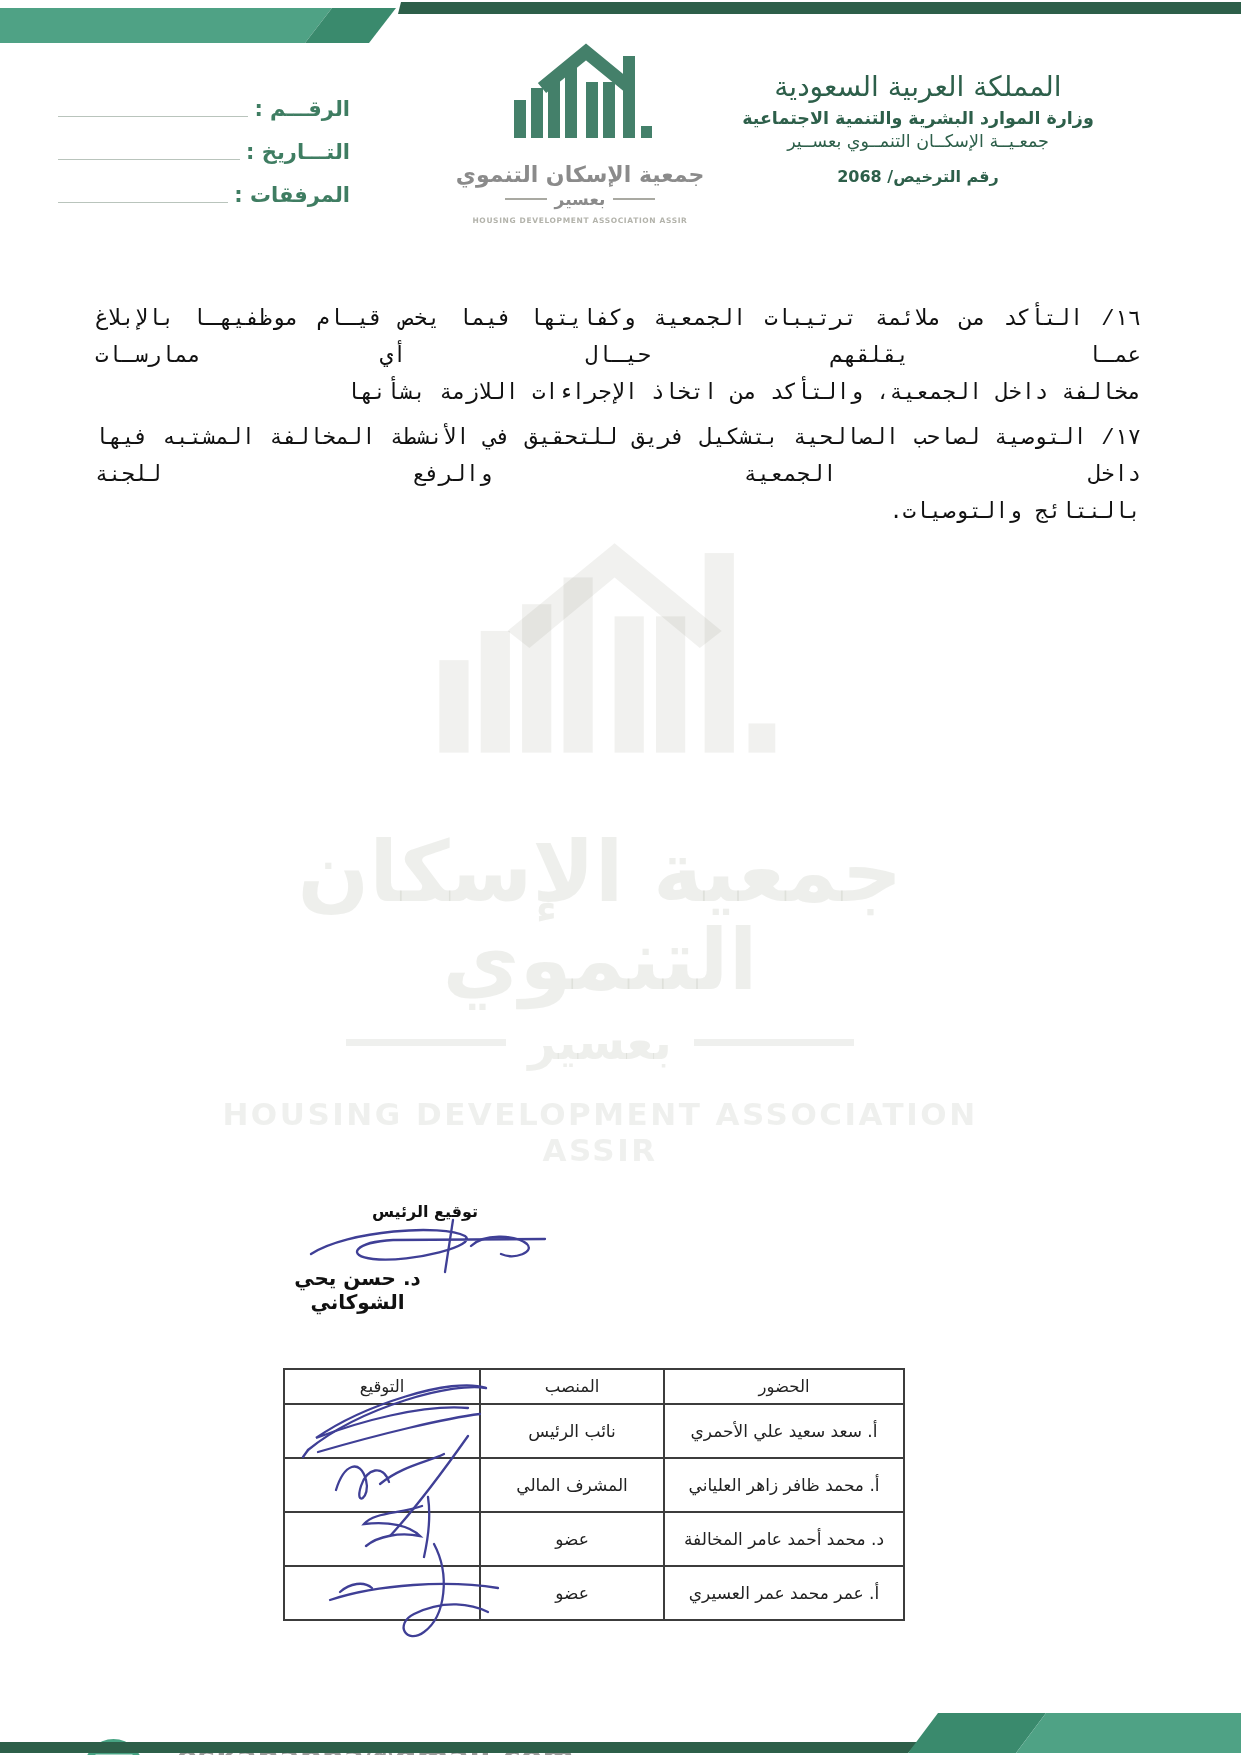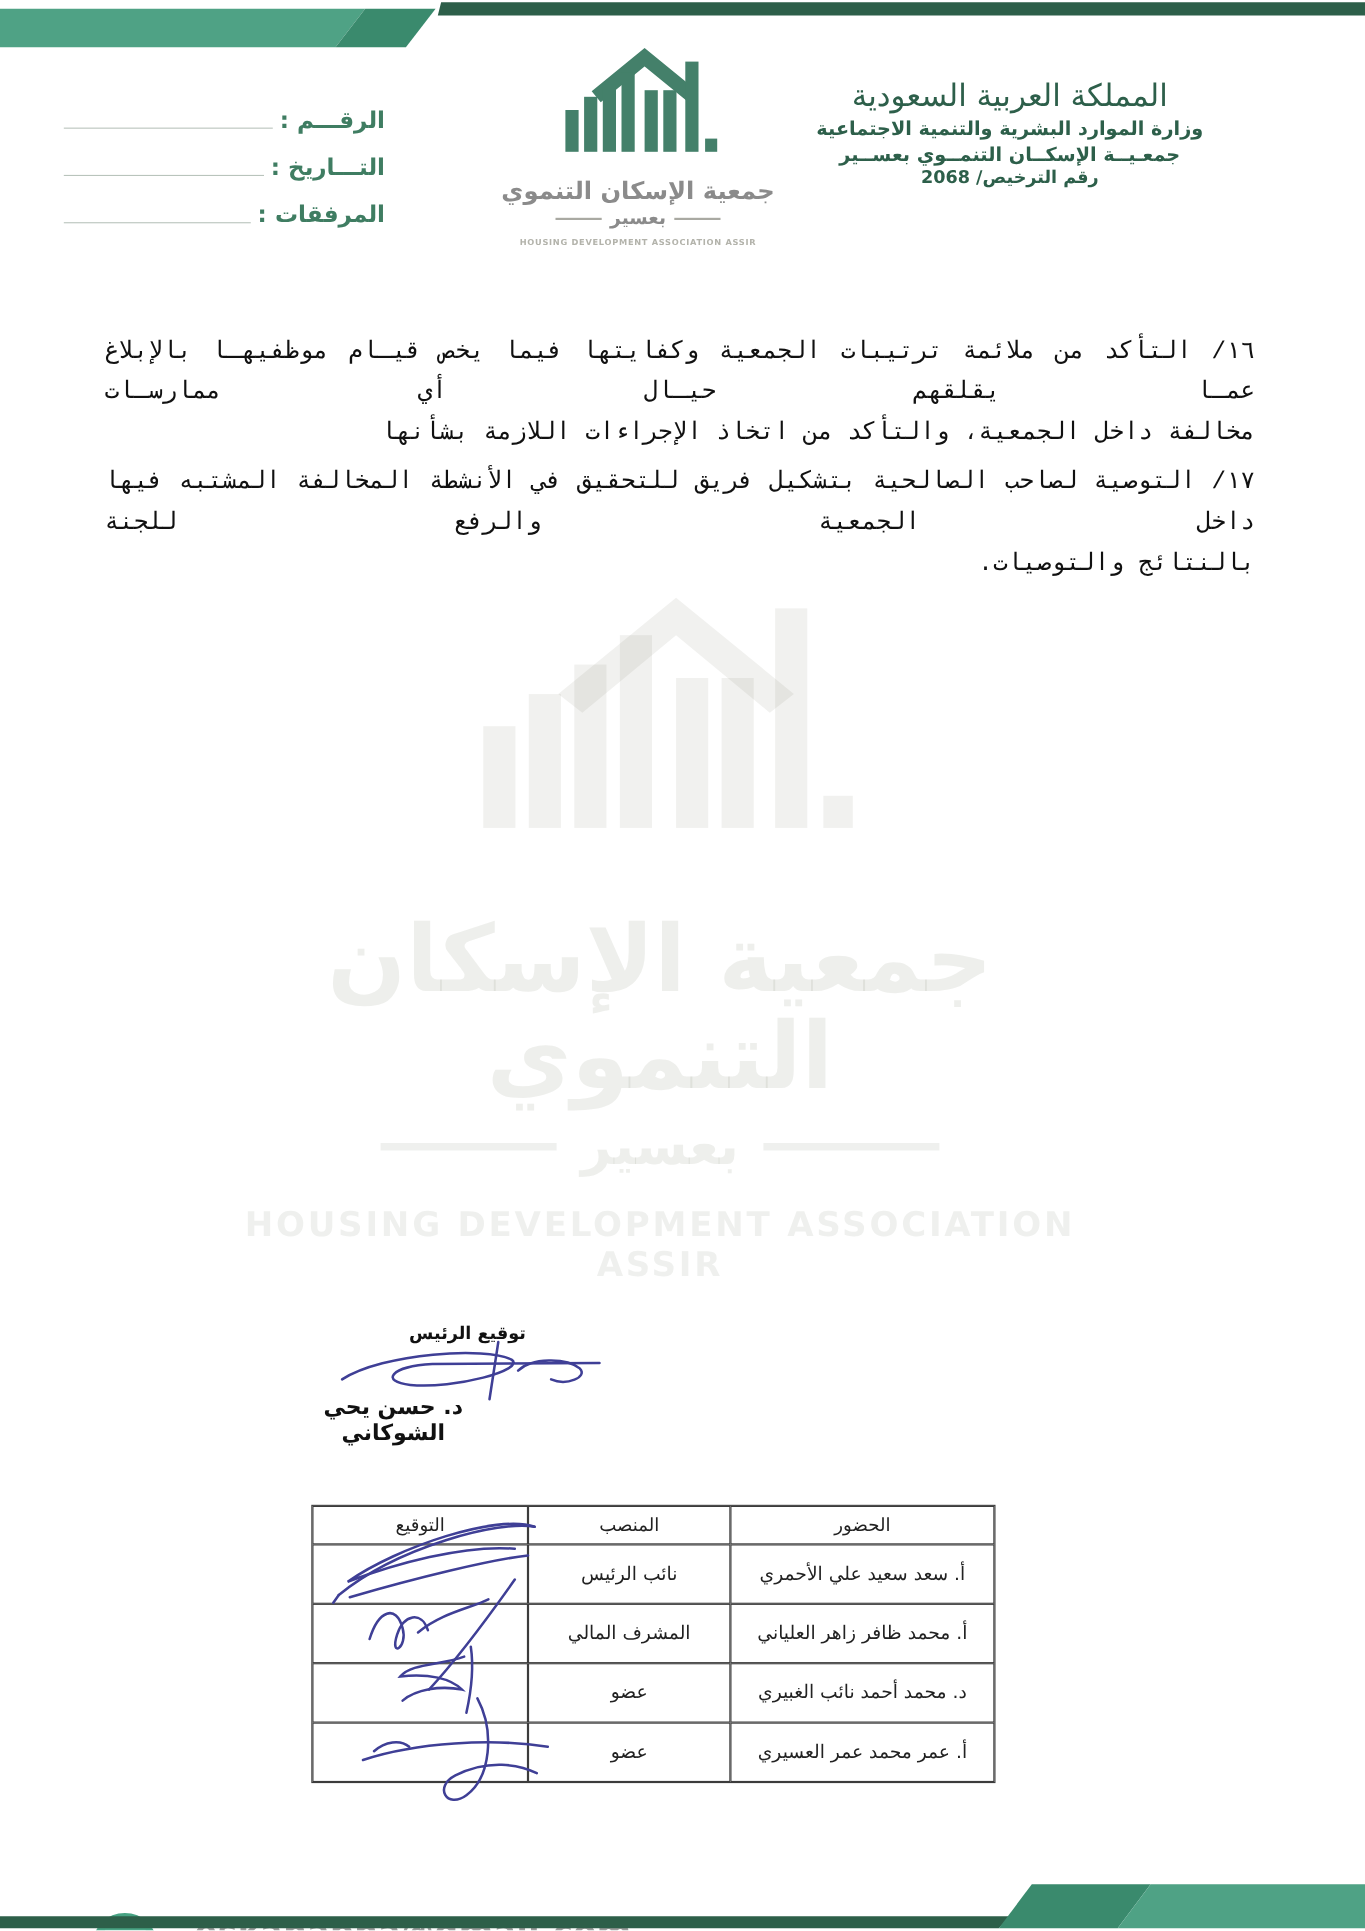--- a/index.html
+++ b/index.html
@@ -9,22 +9,22 @@
   }
   
   .banner{position:absolute;left:0;width:1241px;pointer-events:none;}
   
   .ministry{
     position:absolute;top:70px;right:128px;width:390px;text-align:center;
     color:#2d5f4a;direction:rtl;
   }
   .ministry .l1{font-size:28px;font-weight:normal;letter-spacing:0;}
   .ministry .l2{font-size:17.5px;font-weight:bold;margin-top:5px;}
-  .ministry .l3{font-size:17.5px;font-weight:bold;margin-top:3px;}
-  .ministry .lic{font-size:16px;font-weight:bold;}
+  .ministry .l3{font-size:17.5px;font-weight:normal;margin-top:3px;}
+  .ministry .lic{font-size:16px;font-weight:bold;margin-top:16px;}
   
   .logo{position:absolute;top:36px;left:440px;width:280px;text-align:center;}
   .logo .ttl{font-size:22px;font-weight:bold;color:#8b8b8b;direction:rtl;margin-top:4px;}
   .logo .subrow{display:flex;align-items:center;justify-content:center;gap:8px;margin-top:2px;}
   .logo .dash{width:42px;height:0;border-top:2px solid #a9a9a2;}
   .logo .sub{font-size:17px;font-weight:bold;color:#8b8b8b;direction:rtl;}
   .logo .cap{font-size:7.5px;color:#b3b3ab;letter-spacing:.64px;margin-top:7px;font-weight:bold;}
   
   .ref{position:absolute;left:58px;width:292px;}
   .ref .row{display:flex;direction:rtl;align-items:flex-end;gap:6px;margin-bottom:17px;height:26px;text-align:right;}
@@ -169,21 +169,21 @@
     <div class="cell hcell">التوقيع</div>
 
     <div class="cell">أ. سعد سعيد علي الأحمري</div>
     <div class="cell">نائب الرئيس</div>
     <div class="cell"></div>
 
     <div class="cell">أ. محمد ظافر زاهر العلياني</div>
     <div class="cell">المشرف المالي</div>
     <div class="cell"></div>
 
-    <div class="cell">د. محمد أحمد نائب الغبيري</div>
+    <div class="cell">د. محمد أحمد عامر المخالفة</div>
     <div class="cell">عضو</div>
     <div class="cell"></div>
 
     <div class="cell">أ. عمر محمد عمر العسيري</div>
     <div class="cell">عضو</div>
     <div class="cell"></div>
   </div>
 
   <svg class="sig" style="left:296px;top:1372px;" width="200" height="92" viewBox="0 0 200 92">
     <path d="M12,78 C66,34 158,10 190,16"></path>

